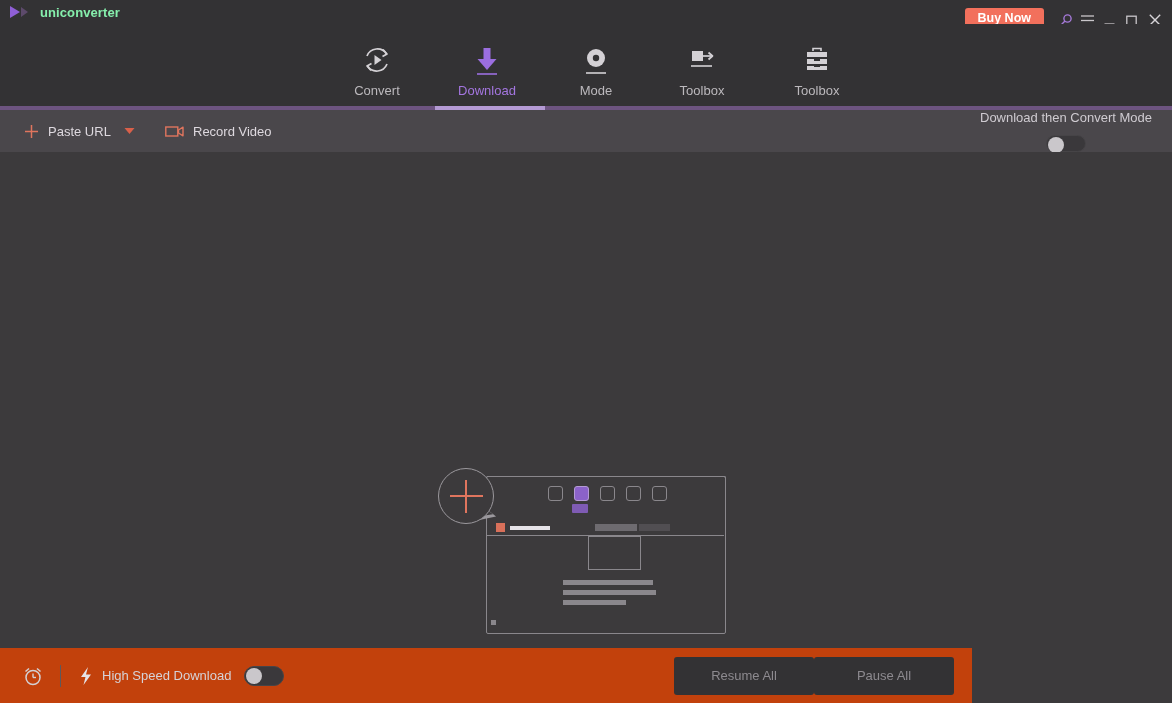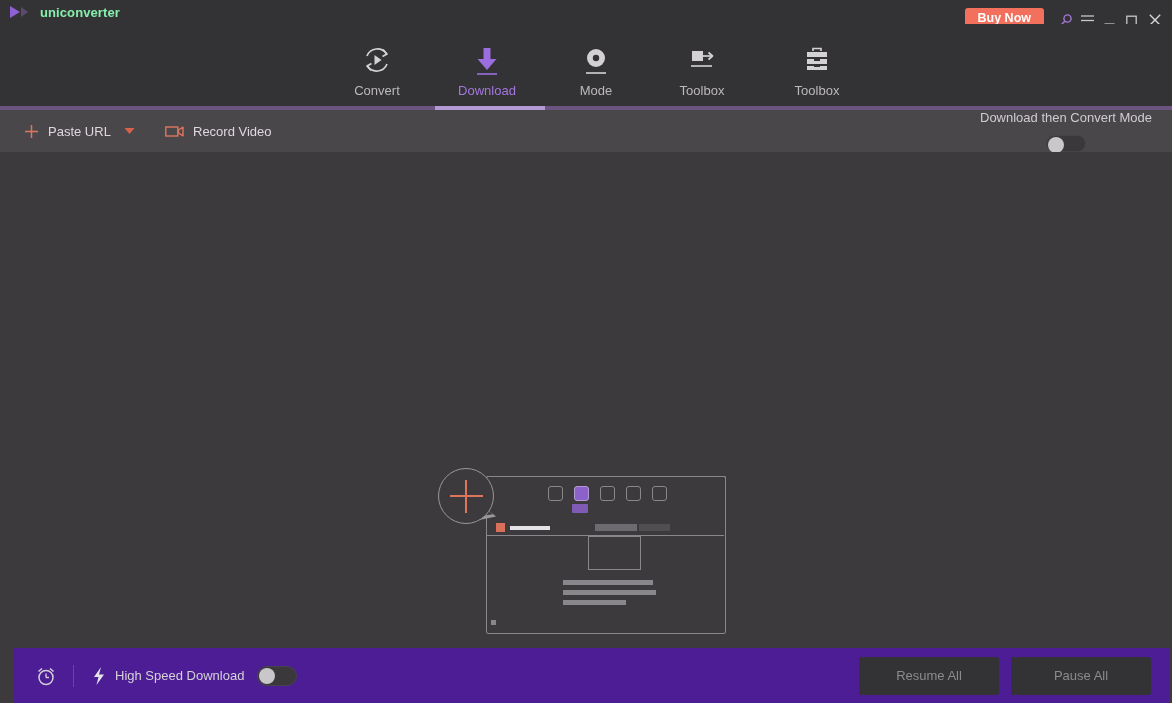--- a/index.html
+++ b/index.html
@@ -198,35 +198,34 @@
     position:absolute; left:12px; top:183px; width:33px; height:2px;
     background:#e0755e;
   }
   .plus-v {
     position:absolute; left:27px; top:168px; width:2px; height:33px;
     background:#e0755e;
   }
 
   
   .bottombar {
-    position:absolute; left:0; top:648px; width:1156px; height:55px;
-    background:#4c1d95;
-    margin-left:13px;
+    position:absolute; left:0; top:648px; width:972px; height:55px;
+    background:#c2410c;
   }
   .bb-left {
     position:absolute; left:22px; top:0; height:55px;
     display:flex; align-items:center; gap:0;
   }
   .bb-ico { display:flex; align-items:center; justify-content:center; cursor:pointer; }
   .vdivider { width:1px; height:22px; background:#5c595d; margin:0 18px 0 16px; }
   .hsd-label { font-size:13px; color:#d6d2d7; margin-left:9px; margin-right:13px; }
 
   .bb-right {
     position:absolute; right:18px; top:0; height:55px;
-    display:flex; align-items:center; gap:12px;
+    display:flex; align-items:center; 
   }
   .bbtn {
     width:140px; height:38px; border-radius:3px;
     background:#333234; color:#8d8a8f; font-size:13px;
     display:flex; align-items:center; justify-content:center;
     cursor:pointer;
   }
 </style>
 </head>
 <body>

